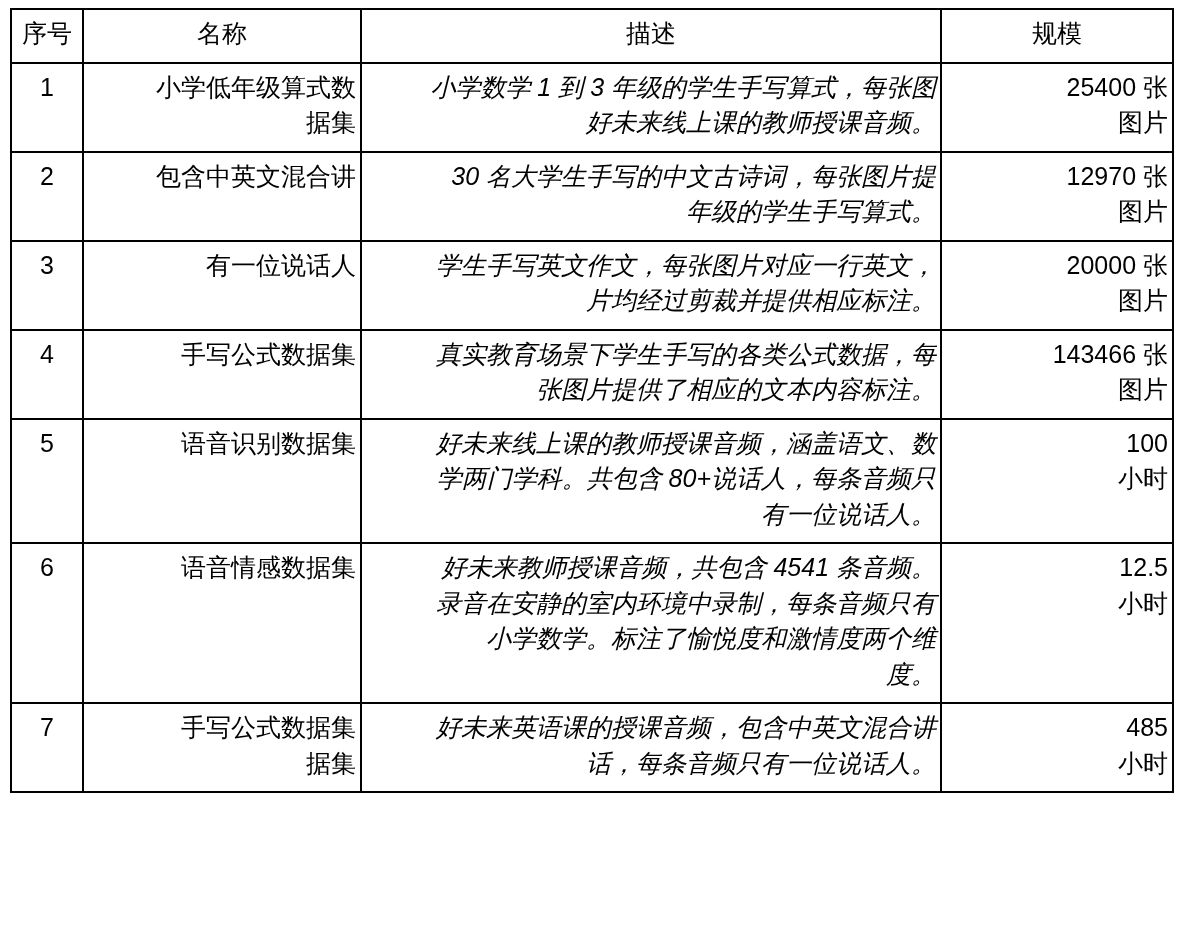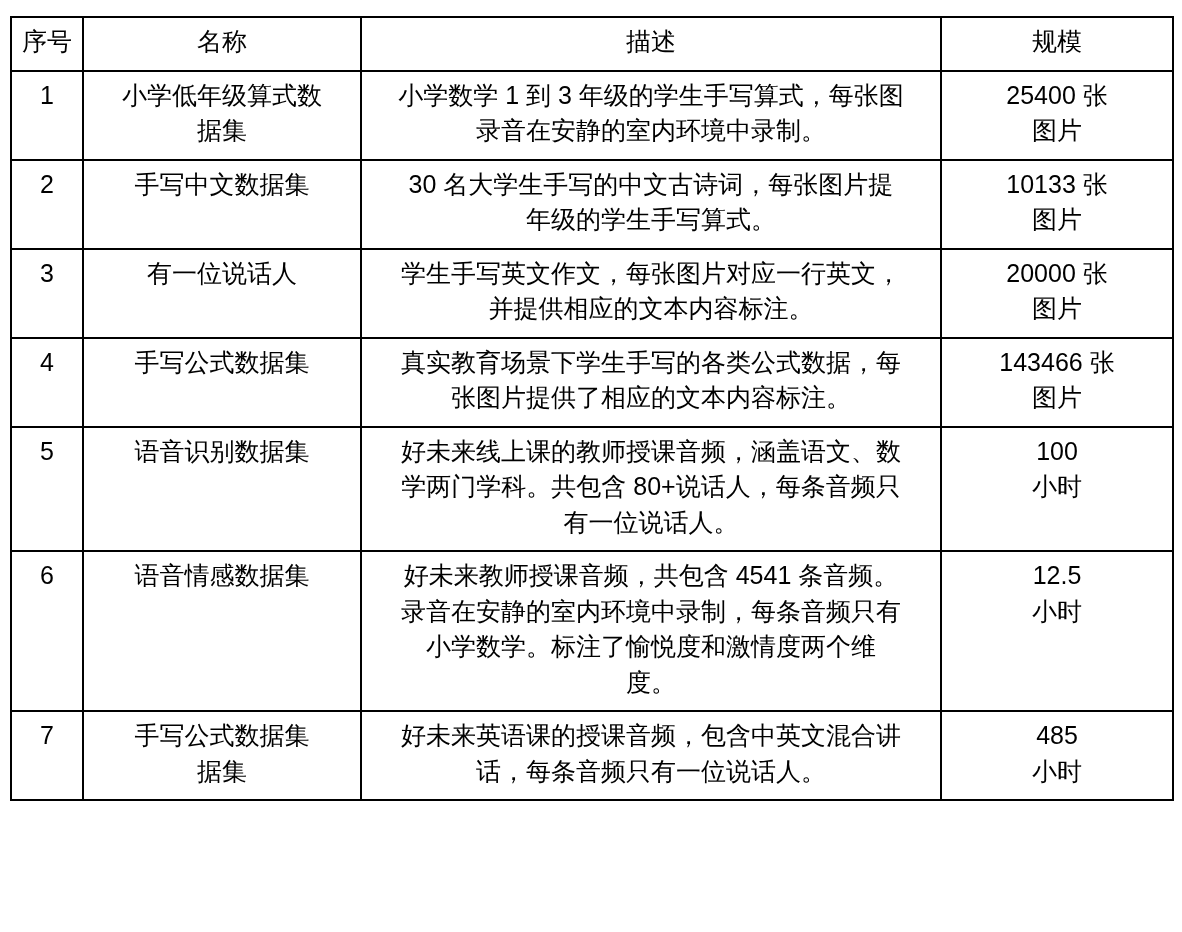--- a/index.html
+++ b/index.html
@@ -11,21 +11,21 @@
     width: 1182px;
     height: 932px;
     font-family: "Liberation Sans", "DejaVu Sans", sans-serif;
     color: #000000;
     overflow: hidden;
   }
   .sheet {
     width: 1016px;
     height: 932px;
     box-sizing: border-box;
-    padding: 16px 10px 0 10px;
+    padding: 8px 10px 0 10px;
   }
   table.dataset-table {
     border-collapse: collapse;
     table-layout: fixed;
     width: 1162px;
   }
   table.dataset-table col.c-index { width: 72px; }
   table.dataset-table col.c-name { width: 278px; }
   table.dataset-table col.c-desc { width: 580px; }
   table.dataset-table col.c-scale { width: 232px; }
@@ -43,26 +43,27 @@
     text-align: center;
     padding: 8px 4px 10px 4px;
     font-size: 25px;
   }
   td.idx {
     text-align: center;
     font-size: 25px;
     padding-top: 7px;
   }
   td.name, td.desc, td.scale {
-    text-align: center;
+    text-align: right;
     border-radius: 18px;
   }
   td.desc {
     padding-left: 6px;
     padding-right: 2px;
+    font-style: italic;
   }
   td.name {
     padding-left: 6px;
   }
   td.scale {
     padding-left: 6px;
   }
   .cell-line {
     display: block;
     white-space: pre;
@@ -89,49 +90,49 @@
     </thead>
     <tbody>
       <tr>
         <td class="idx">1</td>
         <td class="name">
           <span class="cell-line">小学低年级算式数</span>
           <span class="cell-line">据集</span>
         </td>
         <td class="desc">
           <span class="cell-line">小学数学 1 到 3 年级的学生手写算式，每张图</span>
-          <span class="cell-line">录音在安静的室内环境中录制。</span>
+          <span class="cell-line">好未来线上课的教师授课音频。</span>
         </td>
         <td class="scale">
           <span class="cell-line">25400 张</span>
           <span class="cell-line">图片</span>
         </td>
       </tr>
       <tr>
         <td class="idx">2</td>
         <td class="name">
-          <span class="cell-line">手写中文数据集</span>
+          <span class="cell-line">包含中英文混合讲</span>
         </td>
         <td class="desc">
           <span class="cell-line">30 名大学生手写的中文古诗词，每张图片提</span>
           <span class="cell-line">年级的学生手写算式。</span>
         </td>
         <td class="scale">
-          <span class="cell-line">10133 张</span>
+          <span class="cell-line">12970 张</span>
           <span class="cell-line">图片</span>
         </td>
       </tr>
       <tr>
         <td class="idx">3</td>
         <td class="name">
           <span class="cell-line">有一位说话人</span>
         </td>
         <td class="desc">
           <span class="cell-line">学生手写英文作文，每张图片对应一行英文，</span>
-          <span class="cell-line">并提供相应的文本内容标注。</span>
+          <span class="cell-line">片均经过剪裁并提供相应标注。</span>
         </td>
         <td class="scale">
           <span class="cell-line">20000 张</span>
           <span class="cell-line">图片</span>
         </td>
       </tr>
       <tr>
         <td class="idx">4</td>
         <td class="name">
           <span class="cell-line">手写公式数据集</span>

